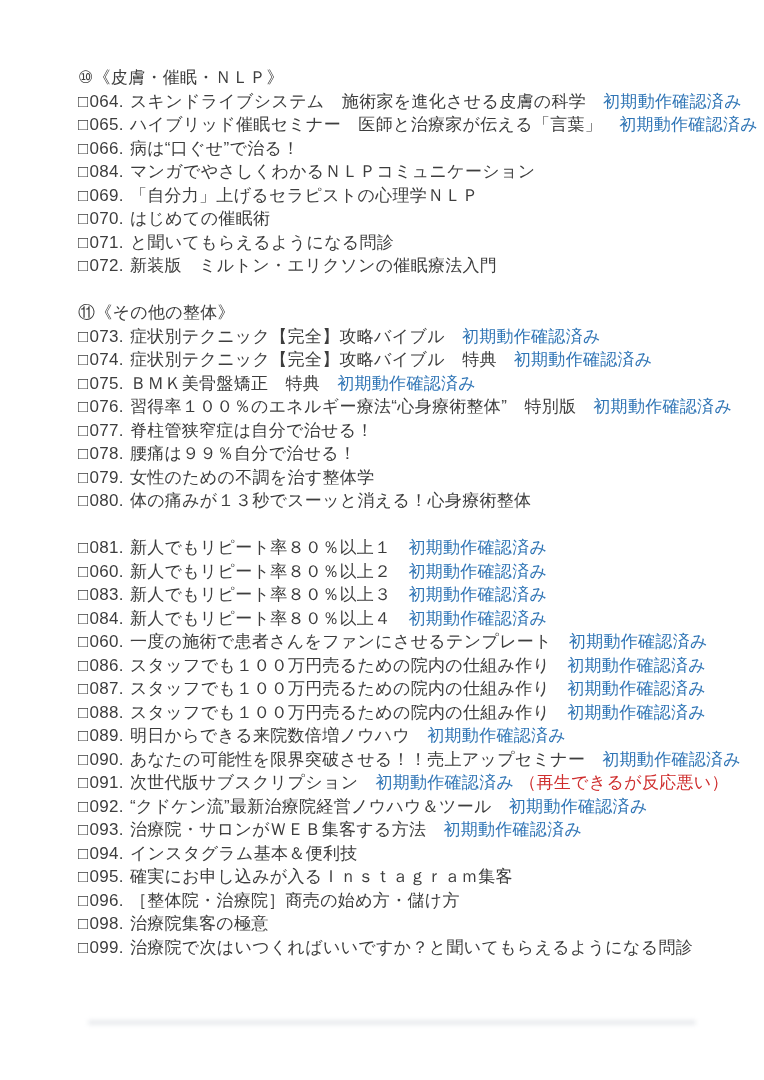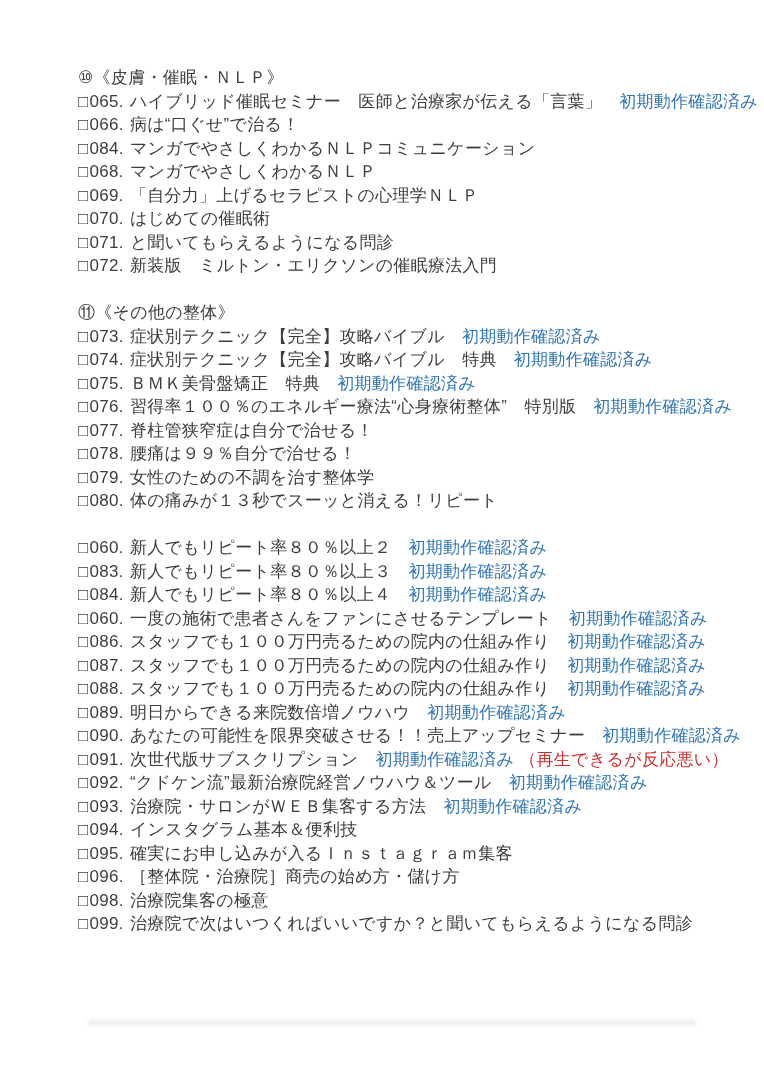--- a/index.html
+++ b/index.html
@@ -48,41 +48,42 @@
     border-radius:2px;
   }
 </style>
 </head>
 <body>
 
 <div class="page">
   <div class="content" id="checklist">
       <div class="section">
         <div class="line header"><span>⑩</span><span>《皮膚・催眠・ＮＬＰ》</span></div>
+        <div class="line item"><span class="cb">□</span><span class="num">064.</span><span class="title">スキンドライブシステム　施術家を進化させる皮膚の科学</span><span class="status">初期動作確認済み</span></div>
         <div class="line item"><span class="cb">□</span><span class="num">065.</span><span class="title">ハイブリッド催眠セミナー　医師と治療家が伝える「言葉」</span><span class="status">初期動作確認済み</span></div>
         <div class="line item"><span class="cb">□</span><span class="num">066.</span><span class="title">病は“口ぐせ”で治る！</span></div>
         <div class="line item"><span class="cb">□</span><span class="num">084.</span><span class="title">マンガでやさしくわかるＮＬＰコミュニケーション</span></div>
-        <div class="line item"><span class="cb">□</span><span class="num">068.</span><span class="title">マンガでやさしくわかるＮＬＰ</span></div>
         <div class="line item"><span class="cb">□</span><span class="num">069.</span><span class="title">「自分力」上げるセラピストの心理学ＮＬＰ</span></div>
         <div class="line item"><span class="cb">□</span><span class="num">070.</span><span class="title">はじめての催眠術</span></div>
         <div class="line item"><span class="cb">□</span><span class="num">071.</span><span class="title">と聞いてもらえるようになる問診</span></div>
         <div class="line item"><span class="cb">□</span><span class="num">072.</span><span class="title">新装版　ミルトン・エリクソンの催眠療法入門</span></div>
       </div>
       <div class="section">
         <div class="line header"><span>⑪</span><span>《その他の整体》</span></div>
         <div class="line item"><span class="cb">□</span><span class="num">073.</span><span class="title">症状別テクニック【完全】攻略バイブル</span><span class="status">初期動作確認済み</span></div>
         <div class="line item"><span class="cb">□</span><span class="num">074.</span><span class="title">症状別テクニック【完全】攻略バイブル　特典</span><span class="status">初期動作確認済み</span></div>
         <div class="line item"><span class="cb">□</span><span class="num">075.</span><span class="title">ＢＭＫ美骨盤矯正　特典</span><span class="status">初期動作確認済み</span></div>
         <div class="line item"><span class="cb">□</span><span class="num">076.</span><span class="title">習得率１００％のエネルギー療法“心身療術整体”　特別版</span><span class="status">初期動作確認済み</span></div>
         <div class="line item"><span class="cb">□</span><span class="num">077.</span><span class="title">脊柱管狭窄症は自分で治せる！</span></div>
         <div class="line item"><span class="cb">□</span><span class="num">078.</span><span class="title">腰痛は９９％自分で治せる！</span></div>
         <div class="line item"><span class="cb">□</span><span class="num">079.</span><span class="title">女性のための不調を治す整体学</span></div>
-        <div class="line item"><span class="cb">□</span><span class="num">080.</span><span class="title">体の痛みが１３秒でスーッと消える！リピート</span></div>
+        <div class="line item"><span class="cb">□</span><span class="num">080.</span><span class="title">体の痛みが１３秒でスーッと消える！心身療術整体</span></div>
       </div>
       <div class="section">
+        <div class="line item"><span class="cb">□</span><span class="num">081.</span><span class="title">新人でもリピート率８０％以上１</span><span class="status">初期動作確認済み</span></div>
         <div class="line item"><span class="cb">□</span><span class="num">060.</span><span class="title">新人でもリピート率８０％以上２</span><span class="status">初期動作確認済み</span></div>
         <div class="line item"><span class="cb">□</span><span class="num">083.</span><span class="title">新人でもリピート率８０％以上３</span><span class="status">初期動作確認済み</span></div>
         <div class="line item"><span class="cb">□</span><span class="num">084.</span><span class="title">新人でもリピート率８０％以上４</span><span class="status">初期動作確認済み</span></div>
         <div class="line item"><span class="cb">□</span><span class="num">060.</span><span class="title">一度の施術で患者さんをファンにさせるテンプレート</span><span class="status">初期動作確認済み</span></div>
         <div class="line item"><span class="cb">□</span><span class="num">086.</span><span class="title">スタッフでも１００万円売るための院内の仕組み作り</span><span class="status">初期動作確認済み</span></div>
         <div class="line item"><span class="cb">□</span><span class="num">087.</span><span class="title">スタッフでも１００万円売るための院内の仕組み作り</span><span class="status">初期動作確認済み</span></div>
         <div class="line item"><span class="cb">□</span><span class="num">088.</span><span class="title">スタッフでも１００万円売るための院内の仕組み作り</span><span class="status">初期動作確認済み</span></div>
         <div class="line item"><span class="cb">□</span><span class="num">089.</span><span class="title">明日からできる来院数倍増ノウハウ</span><span class="status">初期動作確認済み</span></div>
         <div class="line item"><span class="cb">□</span><span class="num">090.</span><span class="title">あなたの可能性を限界突破させる！！売上アップセミナー</span><span class="status">初期動作確認済み</span></div>
         <div class="line item"><span class="cb">□</span><span class="num">091.</span><span class="title">次世代版サブスクリプション</span><span class="status">初期動作確認済み</span><span class="note">（再生できるが反応悪い）</span></div>

